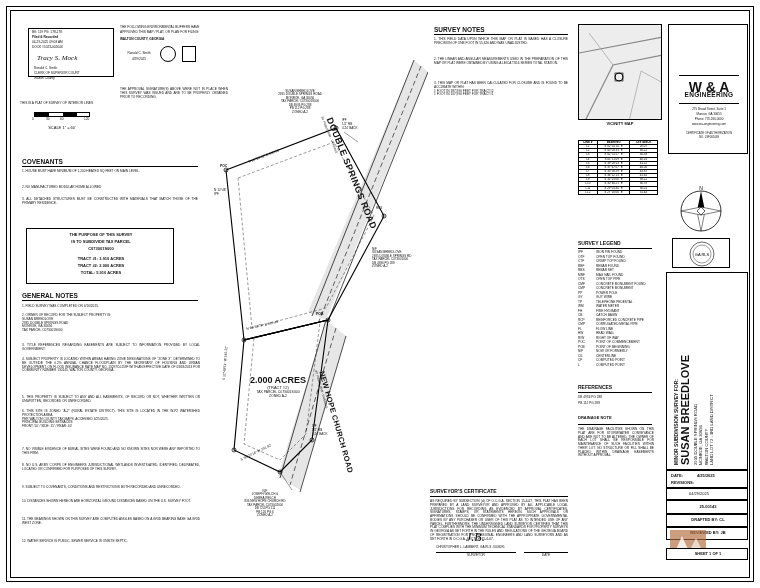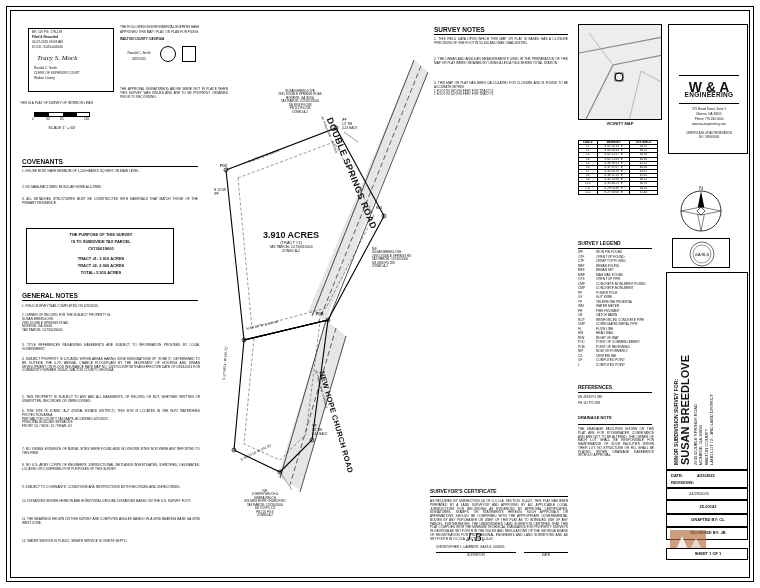--- a/index.html
+++ b/index.html
@@ -27,21 +27,21 @@
   .thin-line{position:absolute;background:#000;height:0.8px;}
   .grayfill{background:#e9e9e9;}
 </style>
 </head>
 <body>
 
 <div id="sheet">
   <div class="border-outer"></div>
   <div class="border-inner"></div>
 
-  <div class="box bk" style="left:28px;top:28px;width:86px;height:64px;">
+  <div class="box bk" style="left:28px;top:28px;width:86px;height:49px;">
     <div class="t xs" style="left:3px;top:2px;width:80px;">BK: 119 PG: 178-178</div>
     <div class="t xs" style="left:3px;top:7px;width:80px;font-weight:bold;">Filed &amp; Recorded</div>
     <div class="t xs" style="left:3px;top:12px;width:80px;">04-29-2025 09:08 AM</div>
     <div class="t xs" style="left:3px;top:17px;width:80px;">DOCK #5023-002646</div>
     <div class="t serif" style="left:8px;top:25px;font-size:7px;font-style:italic;">Tracy S. Mock</div>
     <div class="t xs" style="left:5px;top:38px;width:80px;">Ronald C. Smith</div>
     <div class="t xs" style="left:5px;top:43px;width:80px;">CLERK OF SUPERIOR COURT</div>
     <div class="t xs" style="left:5px;top:48px;width:80px;">Walton County</div>
   </div>
 
@@ -138,28 +138,28 @@
     </svg>
 
     
     <div class="t ttl" style="left:126px;top:96px;font-size:9px;letter-spacing:0.5px;transform:rotate(68deg);transform-origin:left top;white-space:nowrap;">DOUBLE SPRINGS ROAD</div>
     <div class="t" style="left:116px;top:96px;font-size:3px;transform:rotate(68deg);transform-origin:left top;white-space:nowrap;">80' PUBLIC R/W - VARIABLE</div>
 
     <div class="t ttl" style="left:118px;top:350px;font-size:7.5px;letter-spacing:0.3px;transform:rotate(74deg);transform-origin:left top;white-space:nowrap;">NEW HOPE CHURCH ROAD</div>
     <div class="t" style="left:110px;top:350px;font-size:3px;transform:rotate(74deg);transform-origin:left top;white-space:nowrap;">80' PUBLIC R/W - VARIABLE</div>
 
     
-    <div class="t c" style="left:28px;top:210px;width:110px;">
-      <div class="ttl" style="font-size:9px;">3.910 ACRES</div>
-      <div style="font-size:4px;">(TRACT #1)</div>
+
+    
+    <div class="t c" style="left:18px;top:355px;width:104px;">
+      <div class="ttl" style="font-size:9px;">2.000 ACRES</div>
+      <div style="font-size:4px;">(TRACT #2)</div>
       <div style="font-size:3.4px;">TAX PARCEL C073001S000</div>
       <div style="font-size:3.4px;">ZONED A-2</div>
     </div>
-
-    
 
     
     <div class="t c" style="left:52px;top:70px;width:80px;font-size:3px;line-height:1.15;white-space:pre-line;">SUSAN BREEDLOVE
 2935 DOUBLE SPRINGS ROAD
 MONROE, GA 30656
 TAX PARCEL C073001S000
 DB 4936 PG 288
 PB 112 PG 288
 ZONED A-2</div>
 

